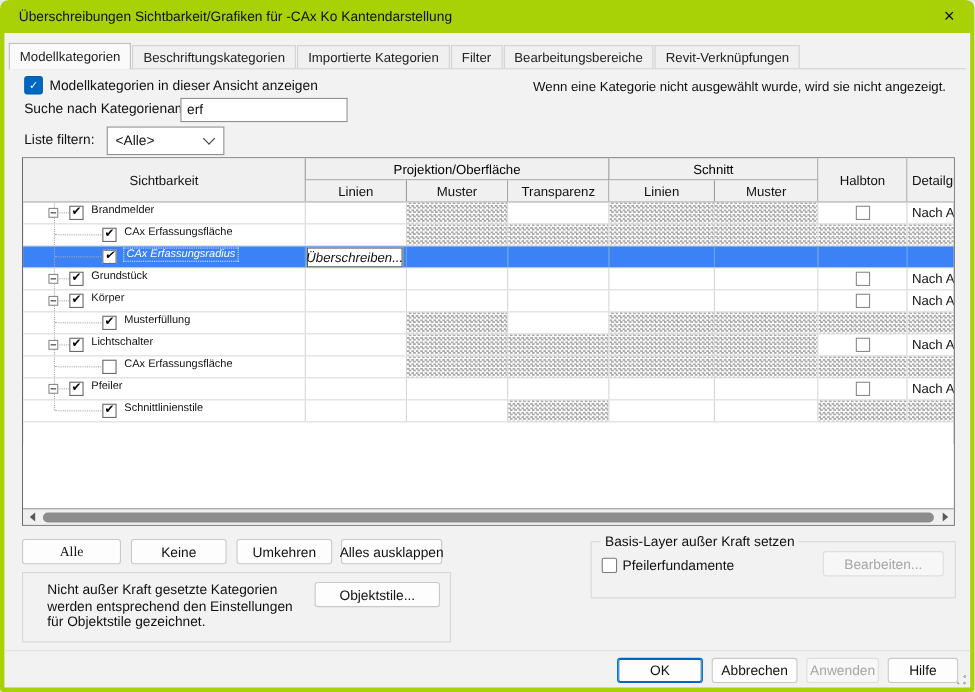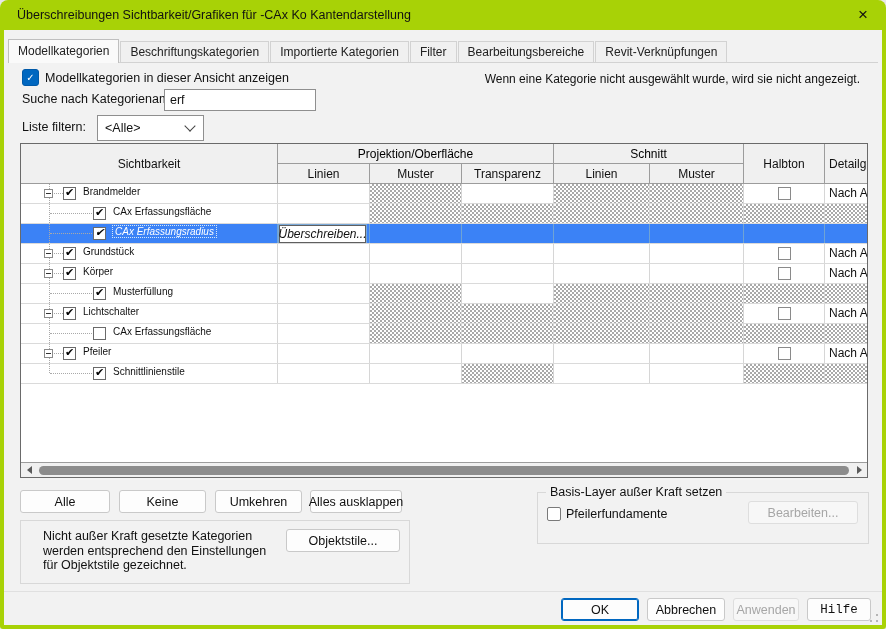--- a/index.html
+++ b/index.html
@@ -314,21 +314,21 @@
         <div class="sarrow">
             <span class="tri-l"></span>
           </div>
         <div class="sthumb"></div>
         <div class="sarrow">
             <span class="tri-r"></span>
           </div>
       </div>
     </div>
 
-    <div class="btn" style="left:16px;top:460px;width:90px;">Alle</div>
+    <div class="btn" style="left:16px;top:460px;width:90px;font-family:Liberation Serif, serif;">Alle</div>
     <div class="btn" style="left:115px;top:460px;width:87px;">Keine</div>
     <div class="btn" style="left:211px;top:460px;width:87px;">Umkehren</div>
     <div class="btn" style="left:306px;top:460px;width:92px;">Alles ausklappen</div>
 
     <div class="groupbox" style="left:16px;top:490px;width:390px;height:64px;">
       <div class="notetext">Nicht außer Kraft gesetzte Kategorien werden entsprechend den Einstellungen für Objektstile gezeichnet.</div>
       <div class="btn" style="left:265px;top:8px;width:114px;">Objektstile...</div>
     </div>
 
     <div class="groupbox" style="left:533px;top:462px;width:332px;height:52px;">
@@ -336,17 +336,17 @@
       <span class="plaincb" style="left:9px;top:14px;"></span>
       <span class="cblabel" style="left:28px;top:14px;">Pfeilerfundamente</span>
       <div class="btn disabled" style="left:210px;top:8px;width:110px;">Bearbeiten...</div>
     </div>
 
     <div class="sep"></div>
 
     <div class="btn default" style="left:557px;top:568px;width:78px;">OK</div>
     <div class="btn" style="left:643px;top:568px;width:78px;">Abbrechen</div>
     <div class="btn disabled" style="left:729px;top:568px;width:66px;">Anwenden</div>
-    <div class="btn" style="left:803px;top:568px;width:64px;font-family:Liberation Mono, monospace;">Hilfe</div>
+    <div class="btn" style="left:803px;top:568px;width:64px;">Hilfe</div>
 
     <div class="grip"></div>
   </div>
 </div>
 
 </body></html>

